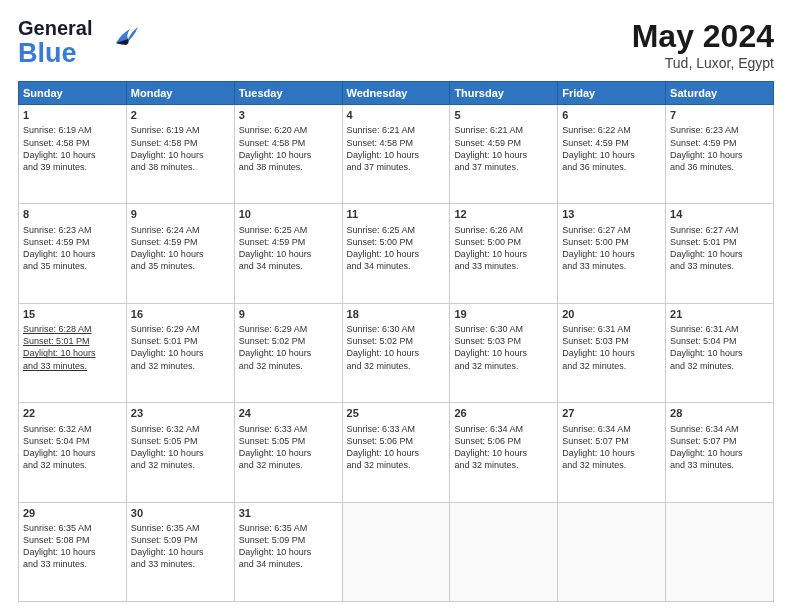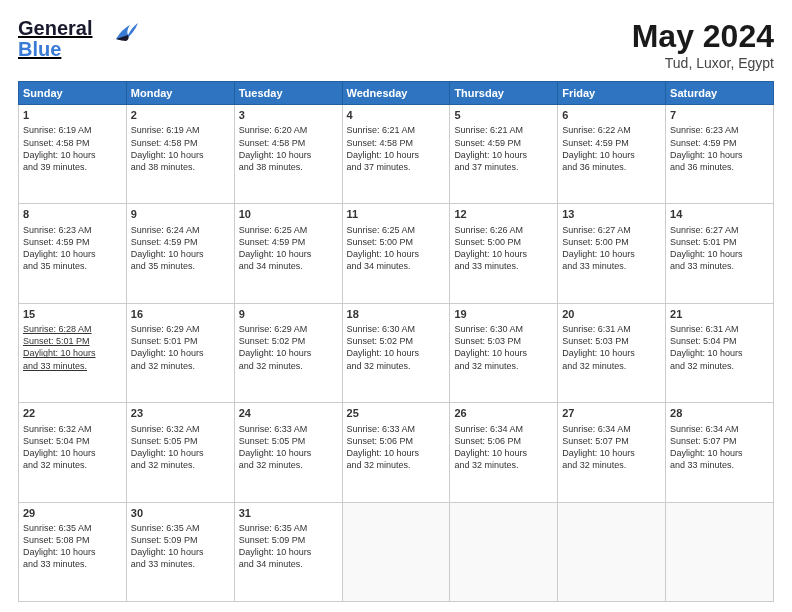--- a/index.html
+++ b/index.html
@@ -83,24 +83,24 @@
       width: 100%;
       border-collapse: collapse;
     }
   </style>
 </head>
 <body>
 
 <div class="page">
   <div class="header">
     <div class="logo">
-      <div style="display:flex;align-items:center;gap:18px;text-decoration:underline;">
+      <div style="display:flex;align-items:center;gap:18px;">
         <div style="display:flex;flex-direction:column;line-height:1.05;">
           <span style="font-size:20px;font-weight:bold;color:#1a1a2e;">General</span>
-          <span style="font-size:20px;font-weight:bold;color:#3a7bd5;">Blue</span>
+          <span style="font-size:27px;font-weight:bold;color:#3a7bd5;">Blue</span>
         </div>
         <div style="margin-left:2px;margin-top:-10px;">
           <svg width="28" height="22" viewBox="0 0 28 22">
             <path d="M4 18 Q10 8 18 4 Q14 10 16 14 Q20 6 26 2 Q22 12 14 18 Q10 20 4 18Z" fill="#3a7bd5"></path>
             <path d="M16 14 Q18 18 14 20 Q10 20 4 18 Q10 16 16 14Z" fill="#1a1a2e"></path>
           </svg>
         </div>
       </div>
     </div>
     <div class="title-area">

